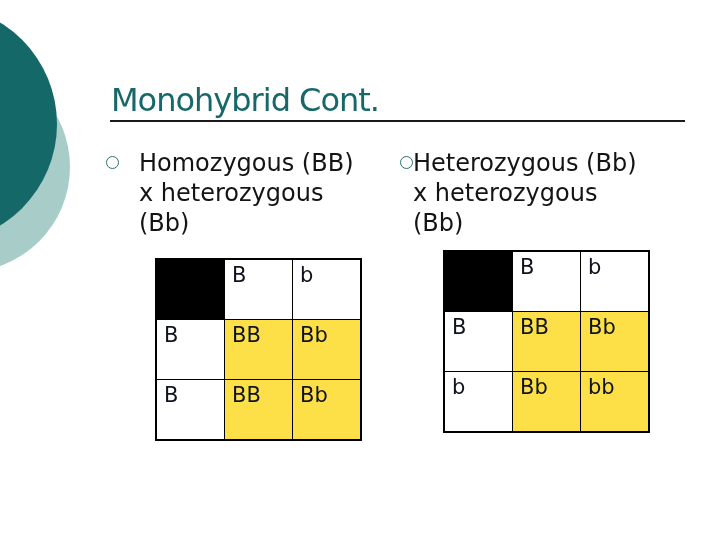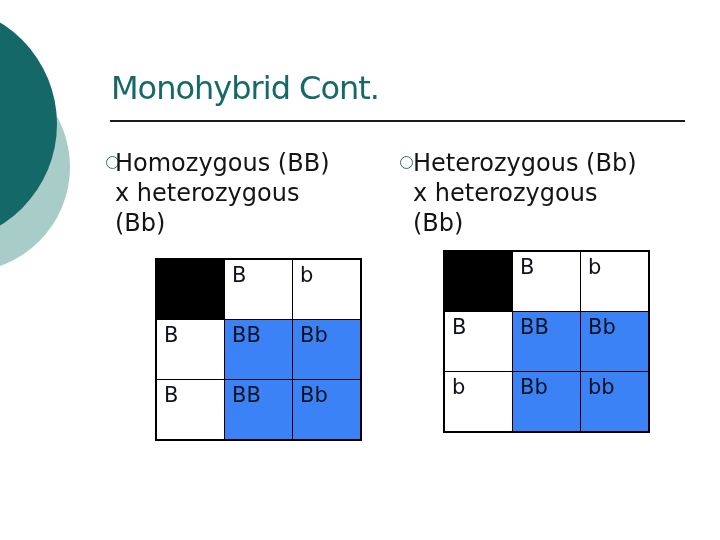--- a/index.html
+++ b/index.html
@@ -35,21 +35,21 @@
     width: 238px;
     height: 238px;
     background: #156868;
     z-index: 2;
   }
 
   
   .slide-title {
     position: absolute;
     left: 111px;
-    top: 69px;
+    top: 81px;
     font-size: 32px;
     letter-spacing: -1px;
     color: #176868;
     white-space: nowrap;
     z-index: 3;
   }
   .title-rule {
     position: absolute;
     left: 110px;
     top: 120px;
@@ -74,21 +74,21 @@
 
   .bullet-text {
     position: absolute;
     top: 148px;
     font-size: 24px;
     line-height: 30px;
     white-space: pre-line;
     color: #141414;
     z-index: 3;
   }
-  .bullet-text.left  { left: 115px; width: 250px; }
+  .bullet-text.left  { left: 139px; width: 250px; }
   .bullet-text.right { left: 413px; width: 260px; }
 
   
   table.punnett {
     position: absolute;
     border-collapse: collapse;
     table-layout: fixed;
     z-index: 3;
     border: 2px solid #000000;
   }
@@ -100,21 +100,21 @@
     height: 56px;
     border: 1px solid #000000;
     font-size: 21px;
     color: #10131f;
     vertical-align: top;
     padding: 3px 0 0 7px;
     background: #ffffff;
     overflow: hidden;
   }
   table.punnett td.corner { background: #000000; padding: 0; }
-  table.punnett td.result { background: #3b82f6; }
+  table.punnett td.result { background: #fde047; }
 </style>
 </head>
 <body>
 
 <div class="circle circle-light"></div>
 <div class="circle circle-dark"></div>
 
 <div class="slide-title">Monohybrid Cont.</div>
 <div class="title-rule"></div>
 

